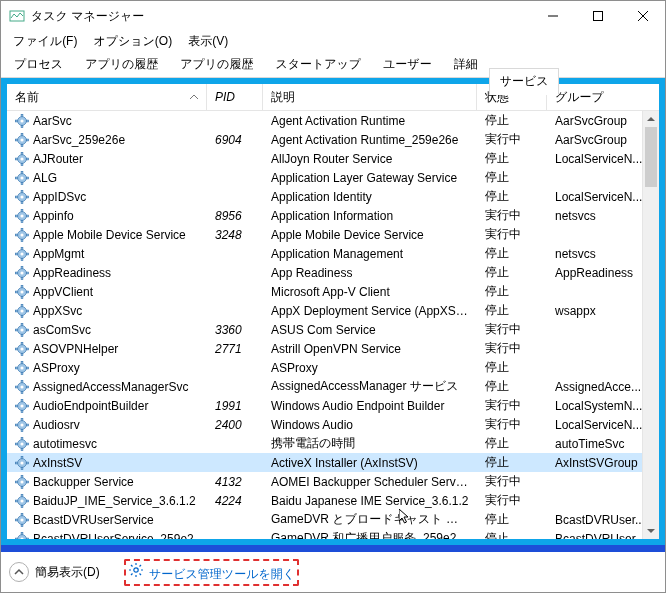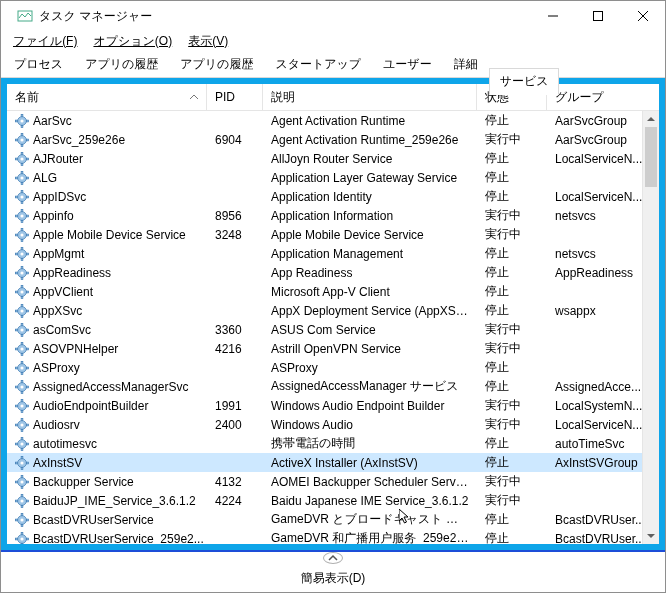--- a/index.html
+++ b/index.html
@@ -3,54 +3,54 @@
 <meta charset="utf-8">
 <style>
   html, body {
     margin: 0; padding: 0;
     font-family: "Yu Gothic UI", "Meiryo UI", "Segoe UI", sans-serif;
     font-size: 12px;
     background: #fff;
     color: #000;
   }
   .window { width: 666px; height: 593px; border: 1px solid #8e8e8e; box-sizing: border-box; display: flex; flex-direction: column; overflow: hidden; }
-  .titlebar { height: 30px; display: flex; align-items: center; padding: 0 0 0 16px; }
+  .titlebar { height: 30px; display: flex; align-items: center; padding: 0 0 0 8px; }
   .titlebar .icon { width: 16px; height: 16px; margin-right: 6px; display:flex; align-items:center; justify-content:center;}
   .titlebar .title { flex: 0 0 auto; }
   .titlebar .spacer { flex: 1; }
   .winbtn { width: 45px; height: 30px; display:flex; align-items:center; justify-content:center; }
   .winbtn svg { width: 10px; height: 10px; }
   .menubar { height: 20px; display: flex; align-items: center; padding: 0 4px; gap: 0; }
-  .menubar .menuitem { padding: 2px 8px; text-decoration: underline; }
+  .menubar .menuitem { padding: 2px 8px; }
   .tabbar { height: 26px; display: flex; align-items: flex-end; padding: 0 2px; border-bottom: 1px solid #d9d9d9; background:#fff;}
   .tab { padding: 4px 10px 4px 10px; color: #000; border: 1px solid transparent; border-bottom: none; margin-right: 0; }
   .tab.active { background: #fff; border: 1px solid #d9d9d9; border-bottom: 1px solid #fff; position: relative; top: 18px; }
   .content { flex: 1; display: flex; flex-direction: column; overflow: hidden; border: 6px solid #0ea5e9; }
   .header-row { display: flex; height: 26px; align-items: center; border-bottom: 1px solid #e5e5e5; background: #fff; }
   .header-cell { padding: 0 8px; display:flex; align-items:center; height:100%; box-sizing:border-box; border-right: 1px solid #e5e5e5;}
   .header-cell:last-child{border-right:none;align-items:center;}
   .sort-ind { margin-left: 6px; display:inline-flex; }
   .col-name { width: 200px; }
-  .col-pid  { width: 56px; }
+  .col-pid  { width: 56px; font-style: italic; }
   .col-desc { width: 214px; }
   .col-stat { width: 70px; }
   .col-grp  { flex: 1; }
   .rows { flex: 1; overflow: hidden; position: relative; }
   .rows-inner { position:absolute; inset:0; overflow:hidden; }
   .row { display: flex; height: 19px; align-items: center; }
   .row.sel { background: #cde8ff; }
   .cell { padding: 0 8px; white-space: nowrap; overflow: hidden; text-overflow: ellipsis; box-sizing:border-box; }
   .svc-icon { width:14px; height:14px; margin-right:4px; flex:0 0 auto; display:inline-flex; align-items:center; justify-content:center;}
   .svc-icon svg{width:14px;height:14px;}
   .name-cell { display:flex; align-items:center; }
   .scrollbar { position:absolute; right:0; top:0; bottom:0; width:16px; background:#f0f0f0; border-left:1px solid #e5e5e5; display:flex; flex-direction:column; }
   .scroll-btn{height:16px; display:flex;align-items:center;justify-content:center;}
   .scroll-track{flex:1; position:relative;}
   .scroll-thumb{position:absolute; left:2px; right:2px; top:0; height:60px; background:#cdcdcd;}
-  .statusbar { height: 40px; border-top: 2px solid #1d4ed8; display: flex; align-items: center; padding: 0 8px; gap: 6px; flex-direction: column; }
+  .statusbar { height: 40px; border-top: 7px solid #1d4ed8; display: flex; align-items: center; padding: 0 8px; gap: 6px; }
   .chev { width:18px; height:18px; border:1px solid #b0b0b0; border-radius:50%; display:flex;align-items:center;justify-content:center; }
   .link { color: #0066cc; }
   .dashed-hl { border: 2px dashed #e03030; padding: 1px 2px; border-radius:2px; }
   .gear { width:16px; height:16px; display:inline-flex; align-items:center; justify-content:center; margin-right:2px;}
   .cursor { position:absolute; width:16px; height:16px; pointer-events:none; }
 </style>
 </head>
 <body>
 
 <div class="window">
@@ -384,21 +384,21 @@
                   <g fill="#9ec5e6" stroke="#3b7ab3" stroke-width="0.8">
                     <rect x="7" y="0.5" width="2" height="2.5"></rect>
                     <rect x="7" y="13" width="2" height="2.5"></rect>
                     <rect x="0.5" y="7" width="2.5" height="2"></rect>
                     <rect x="13" y="7" width="2.5" height="2"></rect>
                   </g>
                 </svg>
               </span>
               <span>ASOVPNHelper</span>
             </div>
-            <div class="cell col-pid">4216</div>
+            <div class="cell col-pid">2771</div>
             <div class="cell col-desc">Astrill OpenVPN Service</div>
             <div class="cell col-stat">実行中</div>
             <div class="cell col-grp"></div>
           </div>
           <div class="row">
             <div class="cell col-name name-cell">
               <span class="svc-icon">
                 <svg viewBox="0 0 16 16">
                   <circle cx="8" cy="8" r="5" fill="#9ec5e6" stroke="#3b7ab3" stroke-width="0.8"></circle>
                   <circle cx="8" cy="8" r="1.8" fill="#fff"></circle>

